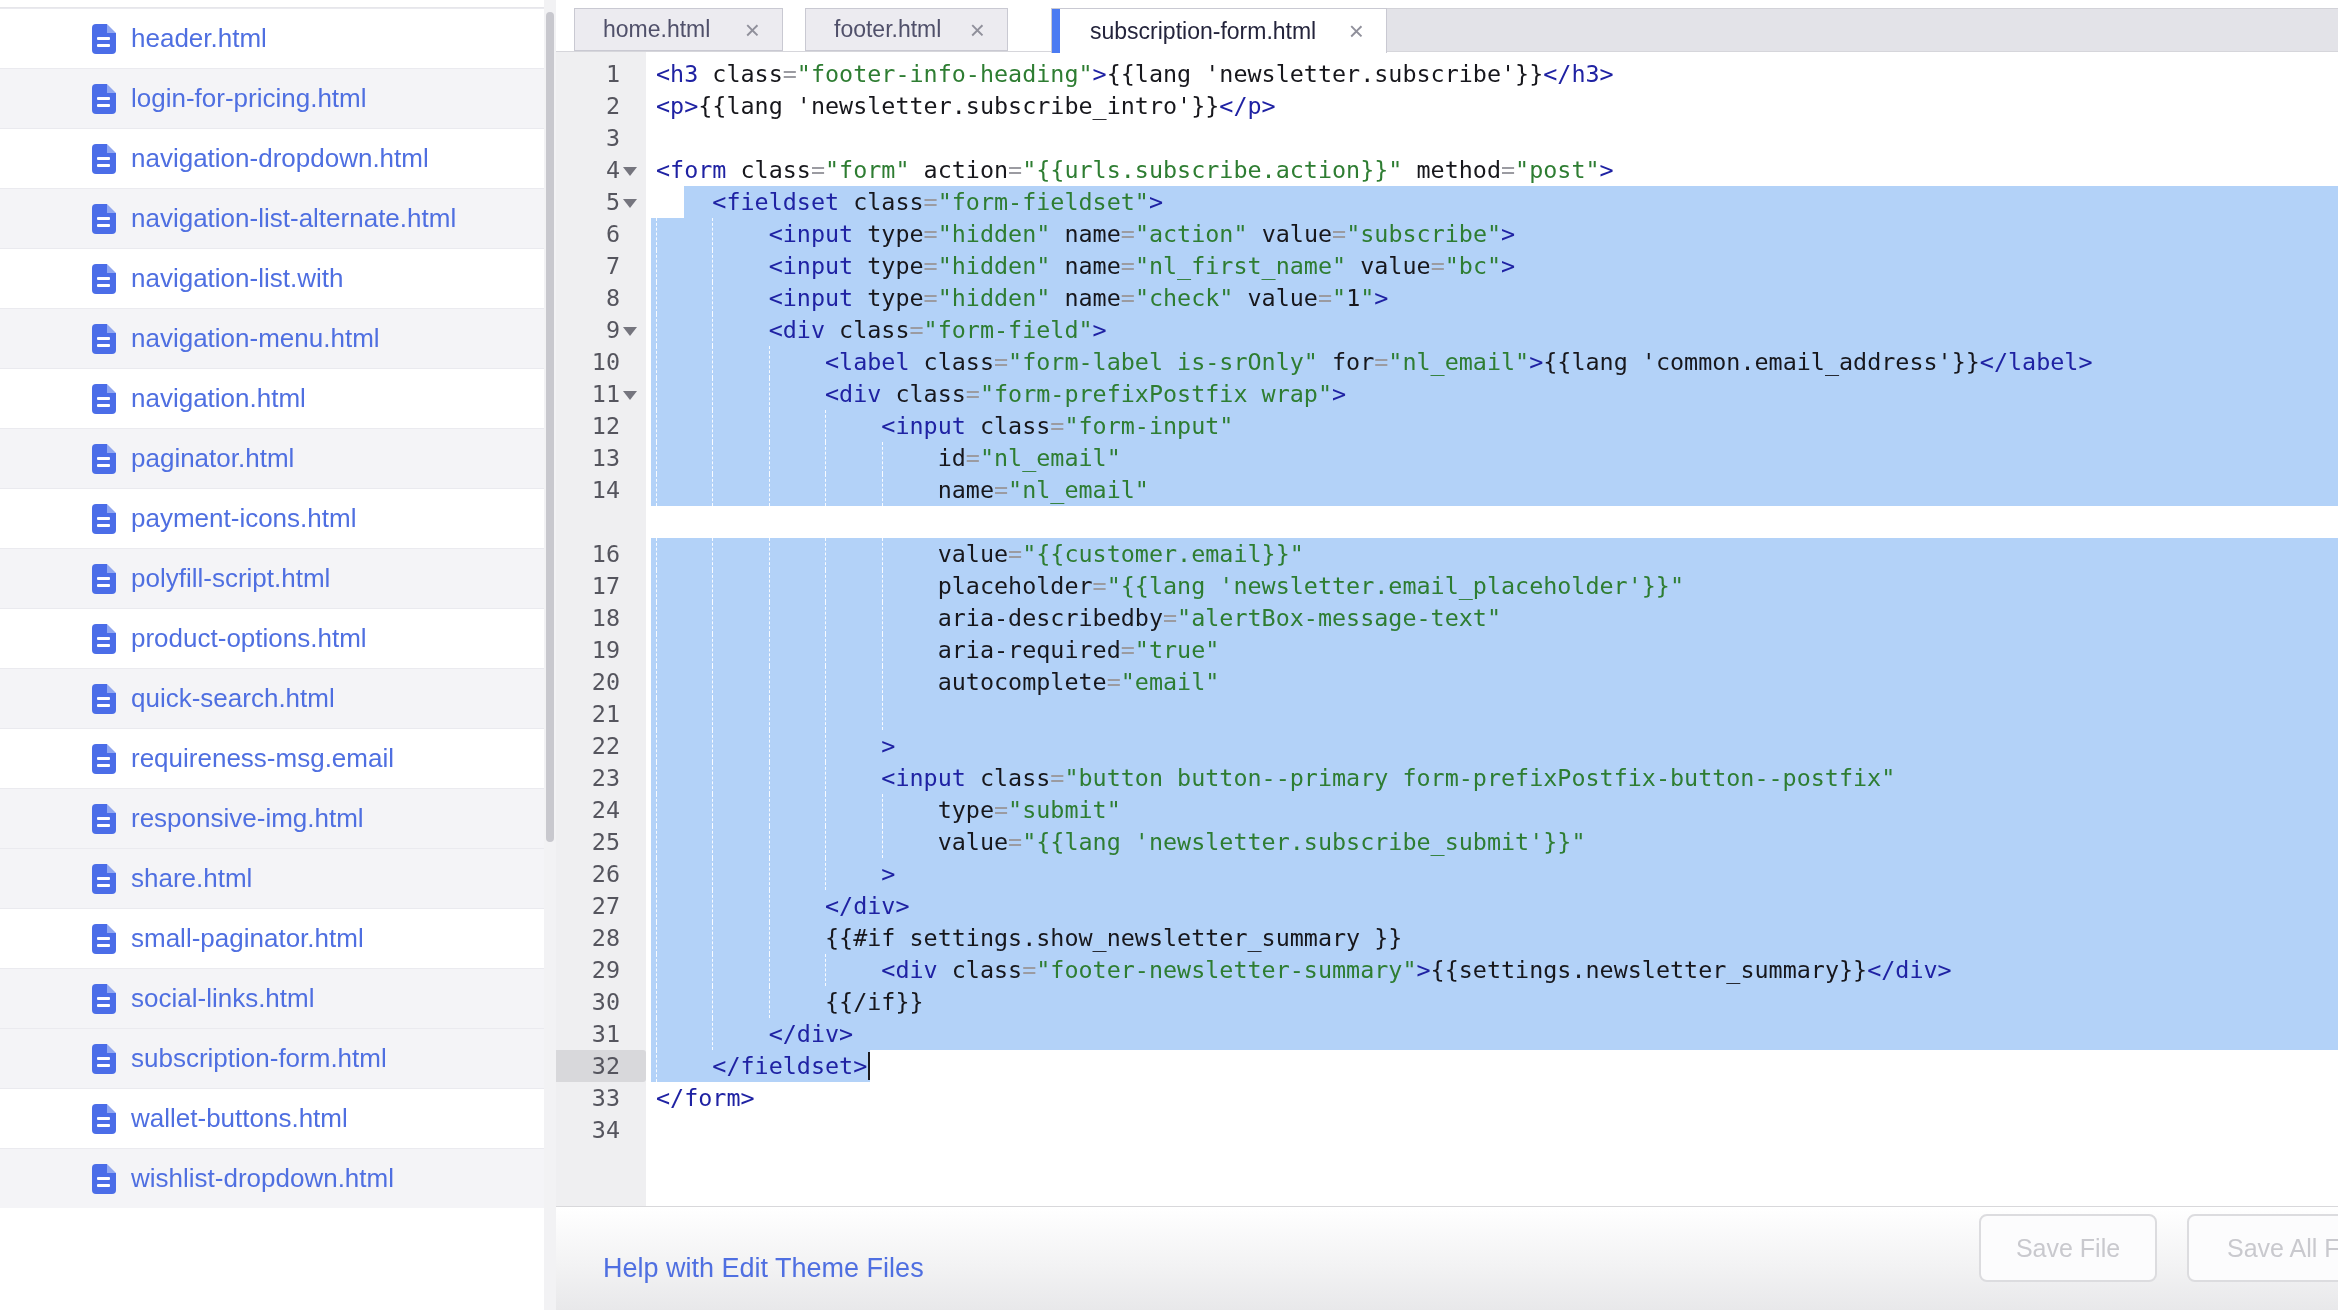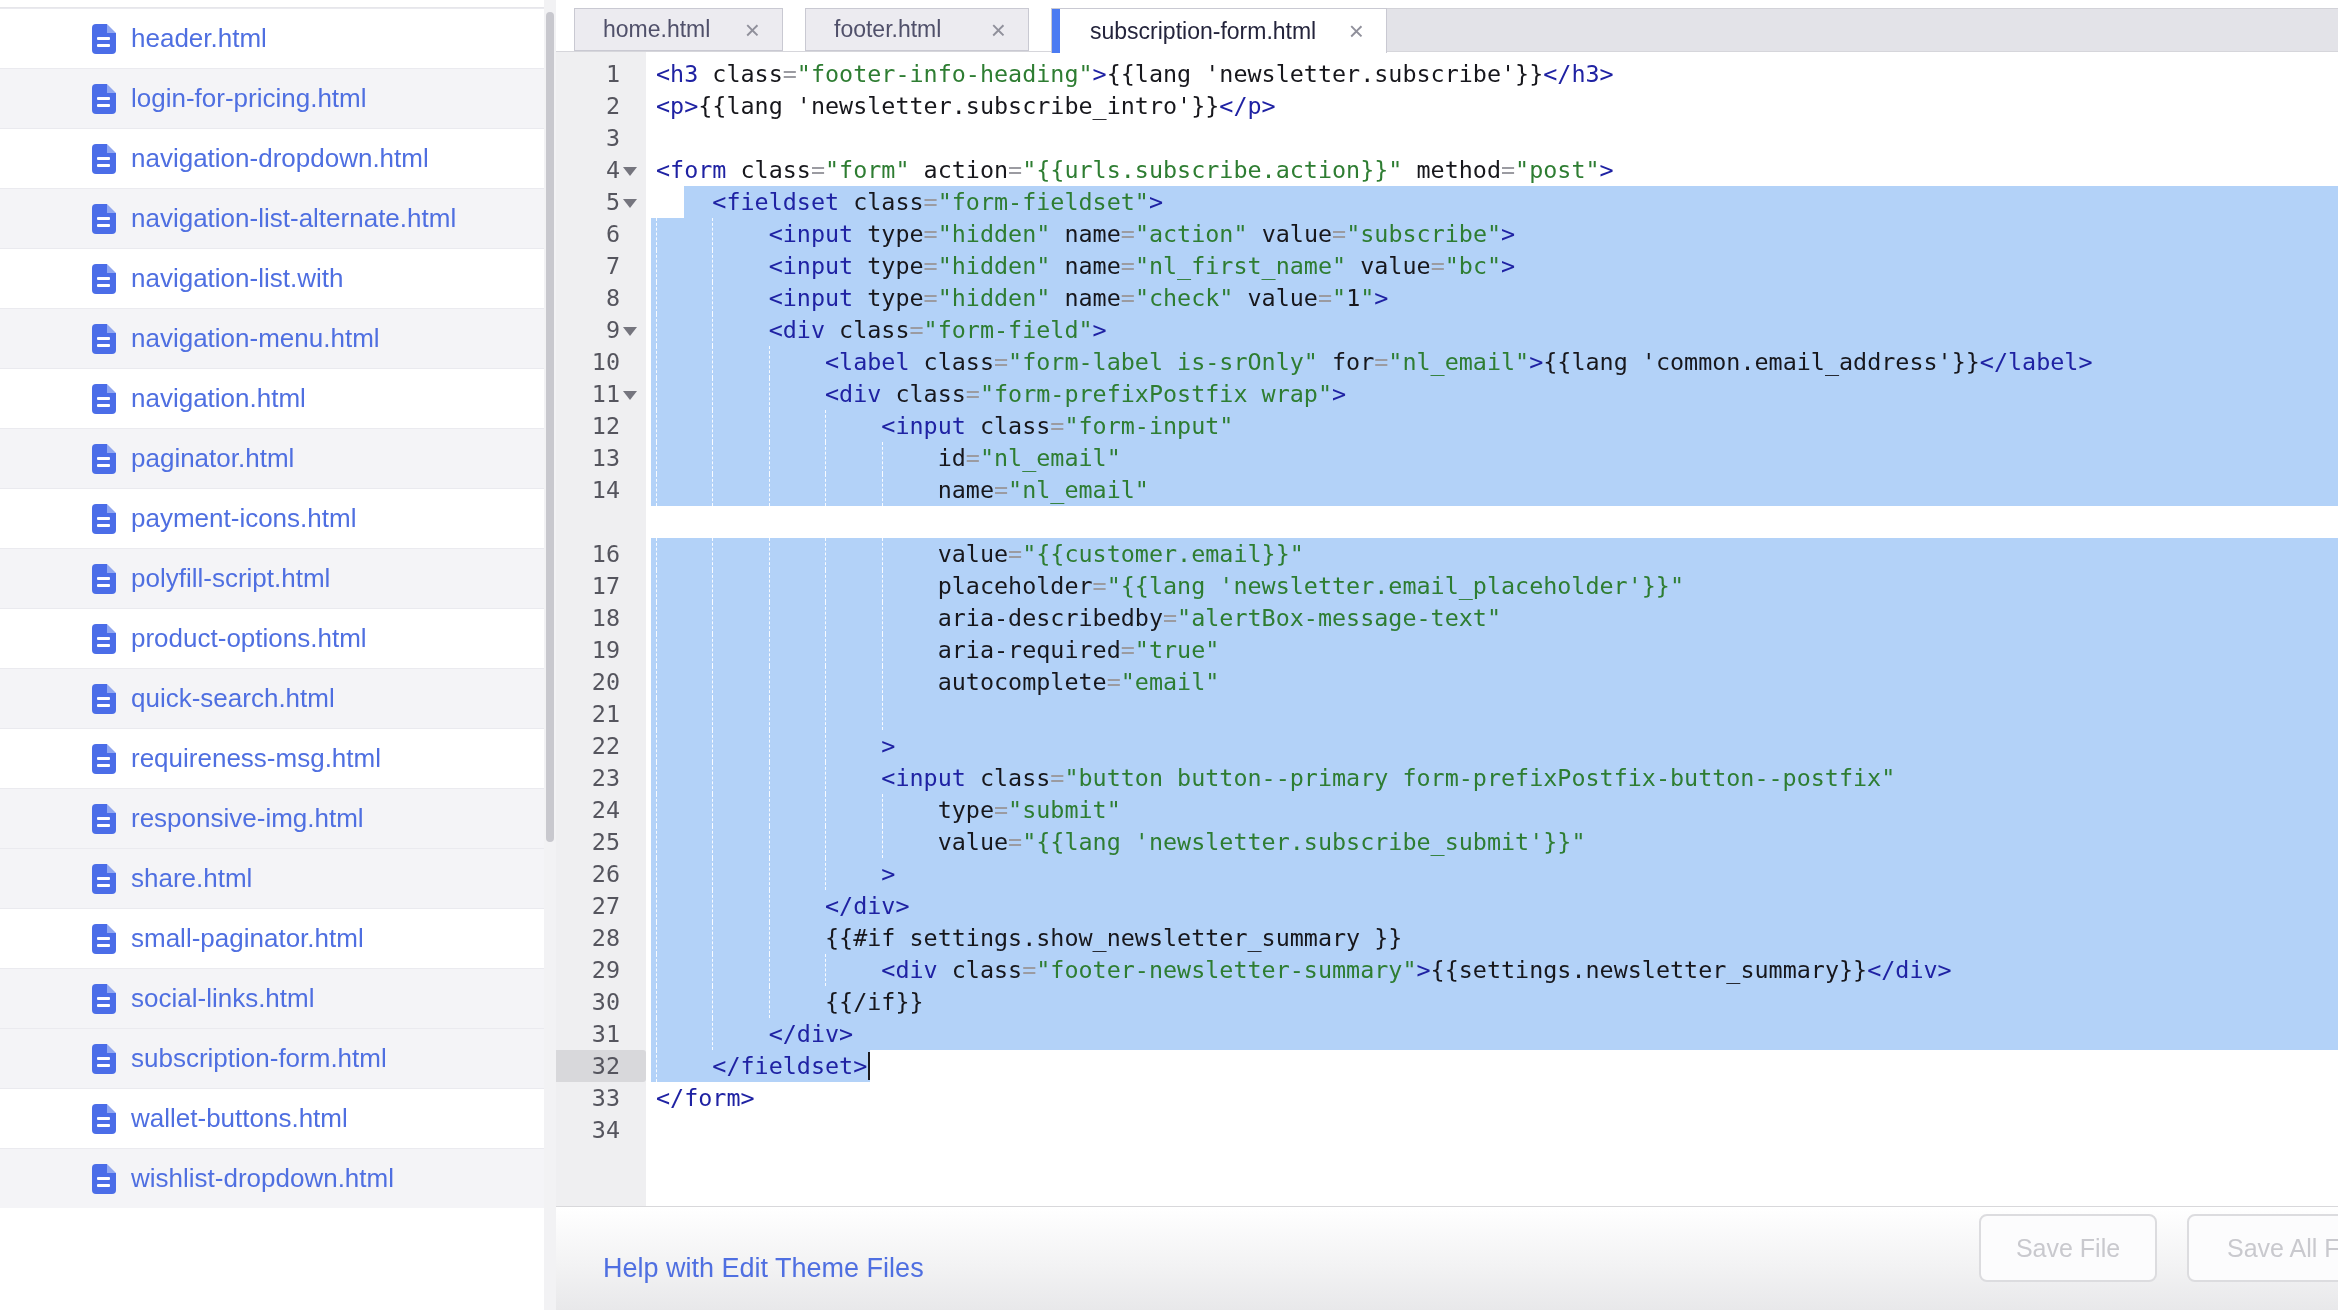--- a/index.html
+++ b/index.html
@@ -164,21 +164,21 @@
         <span class="fl l2"></span>
       </span>
       <span class="fname">quick-search.html</span>
     </div>
     <div class="srow">
       <span class="ficon">
         <span class="fcorner"></span>
         <span class="fl l1"></span>
         <span class="fl l2"></span>
       </span>
-      <span class="fname">requireness-msg.html</span>
+      <span class="fname">requireness-msg.email</span>
     </div>
     <div class="srow alt">
       <span class="ficon">
         <span class="fcorner"></span>
         <span class="fl l1"></span>
         <span class="fl l2"></span>
       </span>
       <span class="fname">responsive-img.html</span>
     </div>
     <div class="srow alt">
@@ -234,21 +234,21 @@
 <div class="sb-thumb"></div>
 
 <div class="main">
   <div class="tabbar" id="tabbar">
     <div class="tabfill"></div>
     <div class="tabline"></div>
   <div class="tab" style="left: 18px; width: 209px;">
         <span>home.html</span>
         <span class="close">×</span>
       </div>
-      <div class="tab" style="left: 249px; width: 224px;">
+      <div class="tab" style="left: 249px; width: 203px;">
         <span>footer.html</span>
         <span class="close">×</span>
       </div>
       <div class="tab active" style="left: 495px; width: 336px;">
         <span class="accent"></span>
         <span>subscription-form.html</span>
         <span class="close">×</span>
       </div>
     </div>
 

